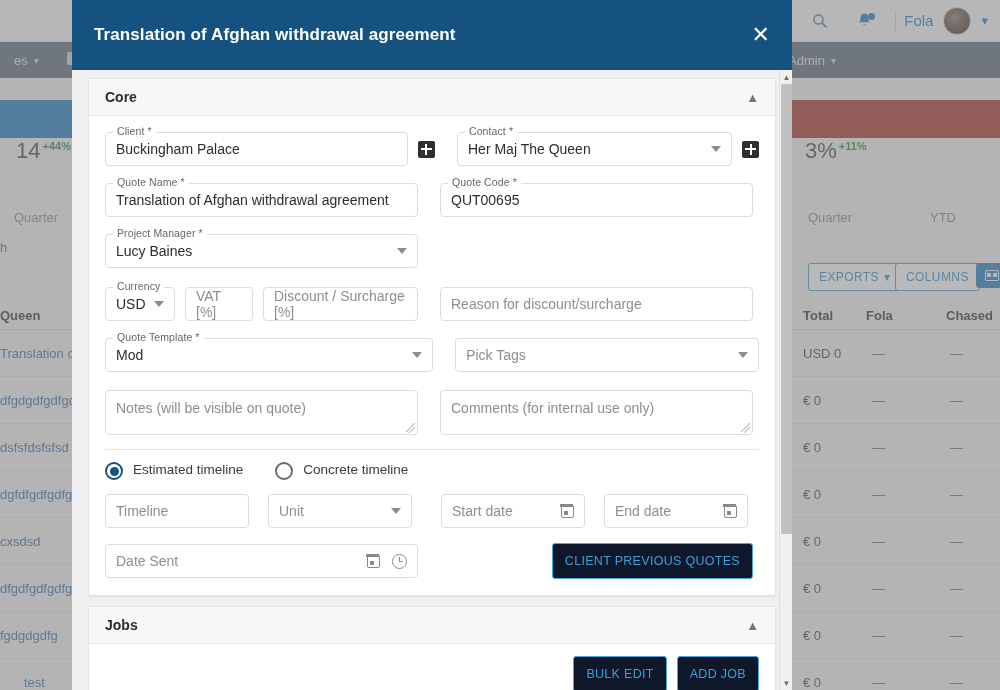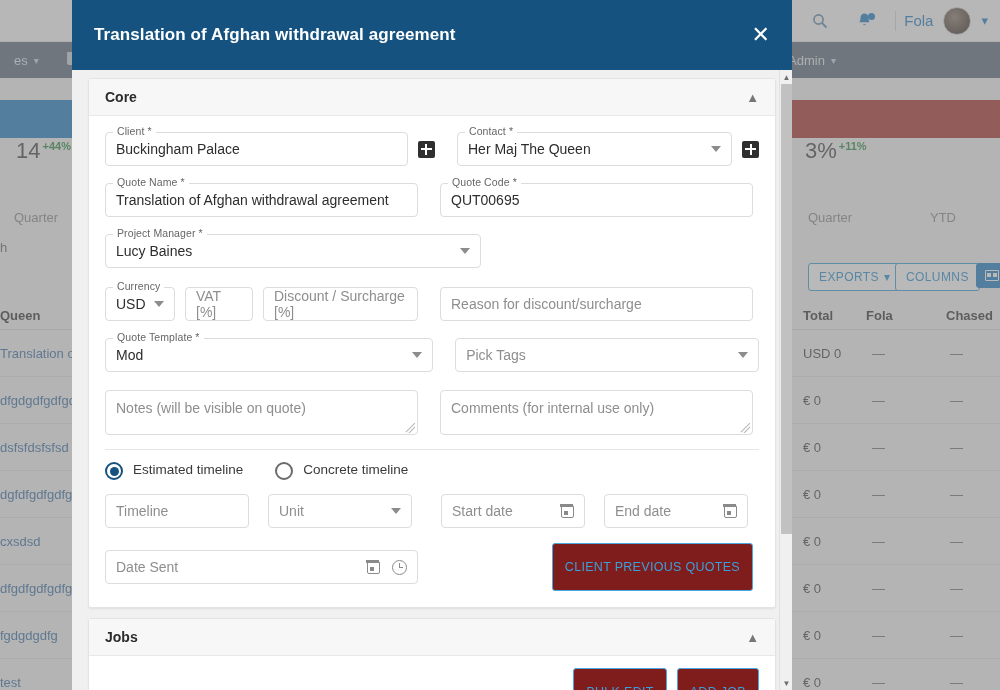--- a/index.html
+++ b/index.html
@@ -185,22 +185,22 @@
   .radio-lbl { font-size:13.5px; color:#3a3a3a; margin-right:22px;}
 
   .cal-icon { width:13px; height:13px; border:1.7px solid #8a8a8a; border-radius:2px; position:relative; flex:0 0 auto;}
   .cal-icon:before{content:"";position:absolute;left:-1.7px;top:-1.7px;width:13px;height:3px;background:#8a8a8a;}
   .cal-icon:after{content:"";position:absolute;left:2px;top:5px;width:4px;height:4px;background:#8a8a8a;}
   .clock-icon { width:15px;height:15px;border:1.6px solid #8a8a8a;border-radius:50%;position:relative;flex:0 0 auto;}
   .clock-icon:before{content:"";position:absolute;left:5.5px;top:2.5px;width:1.4px;height:5px;background:#8a8a8a;}
   .clock-icon:after{content:"";position:absolute;left:6px;top:6.5px;width:4px;height:1.4px;background:#8a8a8a;}
 
   .btn-link-outline {
-    border:1px solid #4aa8e0; color:#3b9fdb; background:#7f1d1d;
-    font-size:12.5px; letter-spacing:.3px; padding:16px 12px; border-radius:3px;
+    border:1px solid #4aa8e0; color:#3b9fdb; background:#0f172a;
+    font-size:12.5px; letter-spacing:.3px; padding:10px 12px; border-radius:3px;
     white-space:nowrap;
   }
 
   
   #modal-sb {
     position:absolute; right:0px; top:0; width:13px; height:100%;
     background:#f0f0f0; border-left:1px solid #e0e0e0;
   }
   #modal-sb-up, #modal-sb-dn {
     position:absolute; left:0; width:13px; height:14px;
@@ -339,21 +339,21 @@
         <span class="cell cell-dash" style="left:872px;">—</span>
         <span class="cell cell-dash" style="left:950px;">—</span>
       </div>
       <div class="bg-tr">
         <span class="cell" style="left:0px;">fgdgdgdfg</span>
         <span class="cell cell-dark" style="left:803px;">€ 0</span>
         <span class="cell cell-dash" style="left:872px;">—</span>
         <span class="cell cell-dash" style="left:950px;">—</span>
       </div>
       <div class="bg-tr">
-        <span class="cell" style="left:0px;">test</span>
+        <span class="cell" style="left:0px;padding-left:24px;">test</span>
         <span class="cell cell-dark" style="left:803px;">€ 0</span>
         <span class="cell cell-dash" style="left:872px;">—</span>
         <span class="cell cell-dash" style="left:950px;">—</span>
       </div>
     </div>
   </div>
 </div>
 
 <div id="bg-dim"></div>
 
@@ -409,21 +409,21 @@
           </div>
           <div class="fld" style="width:313px;">
             <div class="fld-legend">Quote Code *</div>
             <div class="fld-box">
               <span>QUT00695</span>
             </div>
           </div>
         </div>
 
         <div class="row" style="margin-bottom:19px;">
-          <div class="fld" style="width:376px;">
+          <div class="fld" style="width:313px;">
             <div class="fld-legend">Project Manager *</div>
             <div class="fld-box">
               <span>Lucy Baines</span>
               <span class="caret-dn"></span>
             </div>
           </div>
         </div>
 
         <div class="row" style="margin-bottom:17px;">
           <div style="width:313px;display:flex;gap:10px;">

